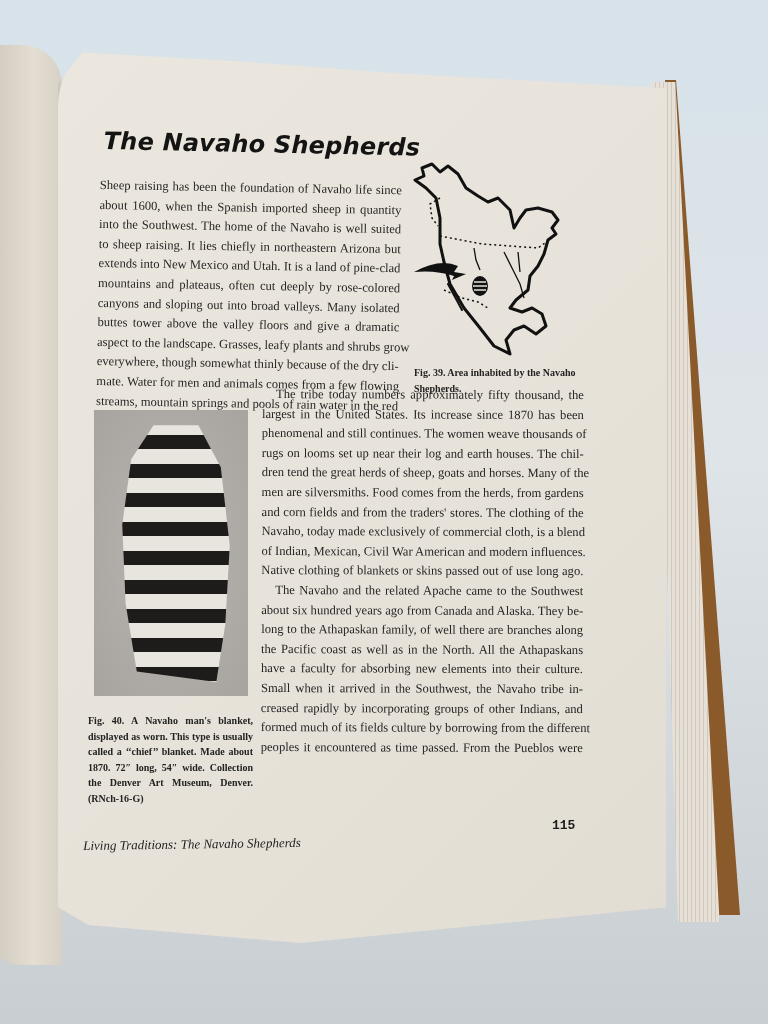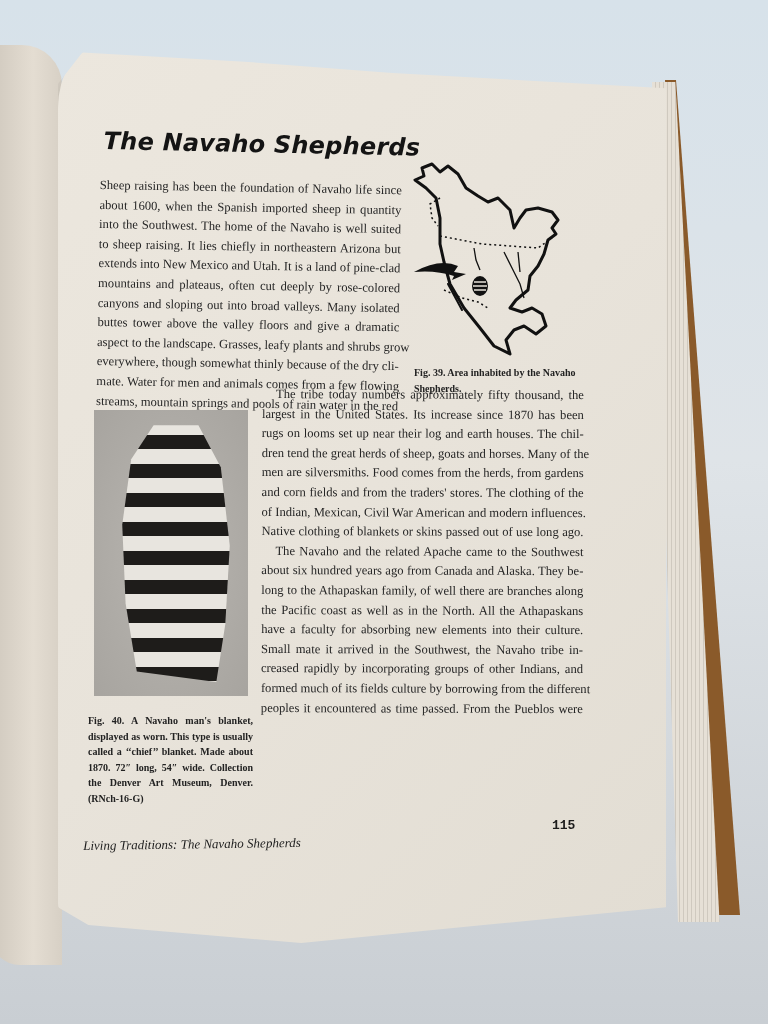--- a/index.html
+++ b/index.html
@@ -126,32 +126,34 @@
 
   <div class="photo">
     <div class="blanket"></div>
   </div>
 
   <div class="fig-caption cap40">Fig. 40. A Navaho man's blanket, displayed as worn. This type is usually called a ‘‘chief’’ blanket. Made about 1870. 72″ long, 54″ wide. Collection the Denver Art Museum, Denver. (RNch-16-G)</div>
 
   <div class="body-text col2">
     <span class="line indent">The tribe today numbers approximately fifty thousand, the</span>
     <span class="line">largest in the United States. Its increase since 1870 has been</span>
+    <span class="line">phenomenal and still continues. The women weave thousands of</span>
     <span class="line">rugs on looms set up near their log and earth houses. The chil-</span>
     <span class="line">dren tend the great herds of sheep, goats and horses. Many of the</span>
     <span class="line">men are silversmiths. Food comes from the herds, from gardens</span>
     <span class="line">and corn fields and from the traders' stores. The clothing of the</span>
+    <span class="line">Navaho, today made exclusively of commercial cloth, is a blend</span>
     <span class="line">of Indian, Mexican, Civil War American and modern influences.</span>
     <span class="line">Native clothing of blankets or skins passed out of use long ago.</span>
     <span class="line indent">The Navaho and the related Apache came to the Southwest</span>
     <span class="line">about six hundred years ago from Canada and Alaska. They be-</span>
     <span class="line">long to the Athapaskan family, of well there are branches along</span>
     <span class="line">the Pacific coast as well as in the North. All the Athapaskans</span>
     <span class="line">have a faculty for absorbing new elements into their culture.</span>
-    <span class="line">Small mate it arrived in the Southwest, the Navaho tribe in-</span>
+    <span class="line">Small when it arrived in the Southwest, the Navaho tribe in-</span>
     <span class="line">creased rapidly by incorporating groups of other Indians, and</span>
     <span class="line">formed much of its fields culture by borrowing from the different</span>
     <span class="line">peoples it encountered as time passed. From the Pueblos were</span>
   </div>
 
   <div class="folio">115</div>
   <div class="running-foot">Living Traditions: The Navaho Shepherds</div>
 </div>
 
 </body></html>

